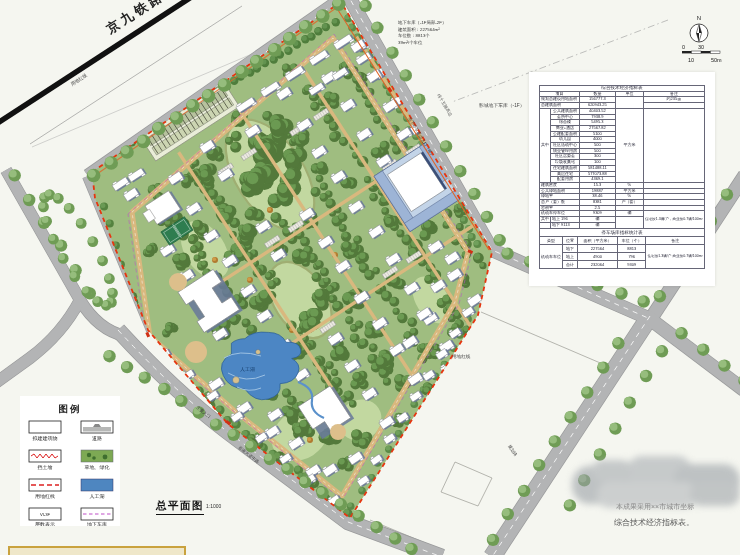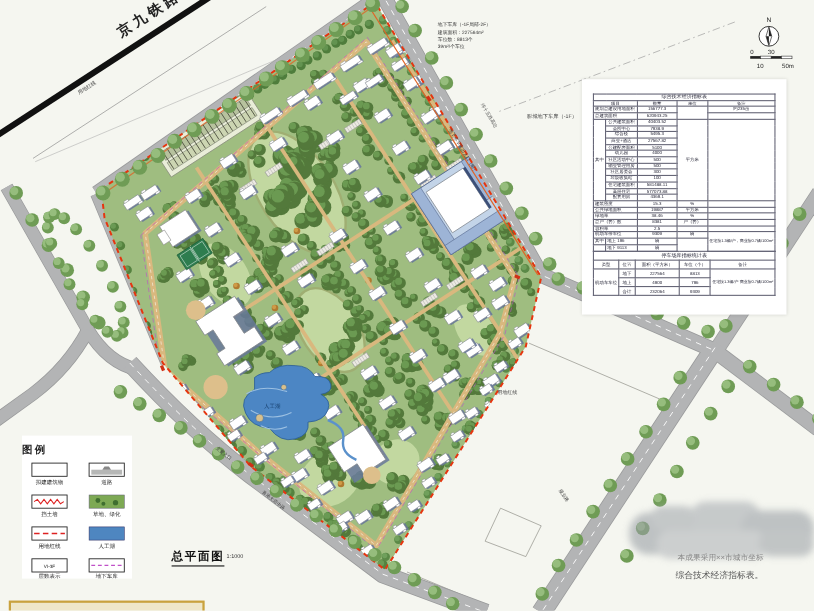--- a/index.html
+++ b/index.html
@@ -2894,21 +2894,21 @@
 <tr>
           <td>合计</td>
           <td>232064</td>
           <td>9309</td>
         </tr>
 </tbody>
     </table>
 </div>
 
 <div class="abs" style="left:20px;top:396px;width:100px;height:130px;background:#fff">
-<div class="abs" style="left:0;top:7px;width:100%;font-size:9.5px;font-weight:bold;color:#222;letter-spacing:2px">图例</div>
+<div class="abs" style="left:0;top:7px;width:100%;text-align:center;font-size:9.5px;font-weight:bold;color:#222;letter-spacing:2px">图例</div>
 <svg class="abs" style="left:0;top:22px" width="100" height="108" viewBox="0 0 100 108">
 <g font-family="Liberation Sans" font-size="5" fill="#222" text-anchor="middle">
 <rect x="9" y="3" width="32" height="12" fill="#fff" stroke="#222" stroke-width="0.8"></rect>
 <text x="25" y="22">拟建建筑物</text>
 <rect x="61" y="3" width="32" height="12" fill="#fff" stroke="#222" stroke-width="0.8"></rect>
 <rect x="63" y="9" width="28" height="4.5" fill="#b6b7b6"></rect>
         <path d="M73,9 h8 l-2,-3 h-4 Z" fill="#888"></path>
 <text x="77" y="22">道路</text>
 <rect x="9" y="32" width="32" height="12" fill="#fff" stroke="#222" stroke-width="0.8"></rect>
 <path d="M11,38 l3,-2 3,4 3,-4 3,4 3,-4 3,4 3,-4 3,4 3,-2" stroke="#d22" stroke-width="1" fill="none"></path>

